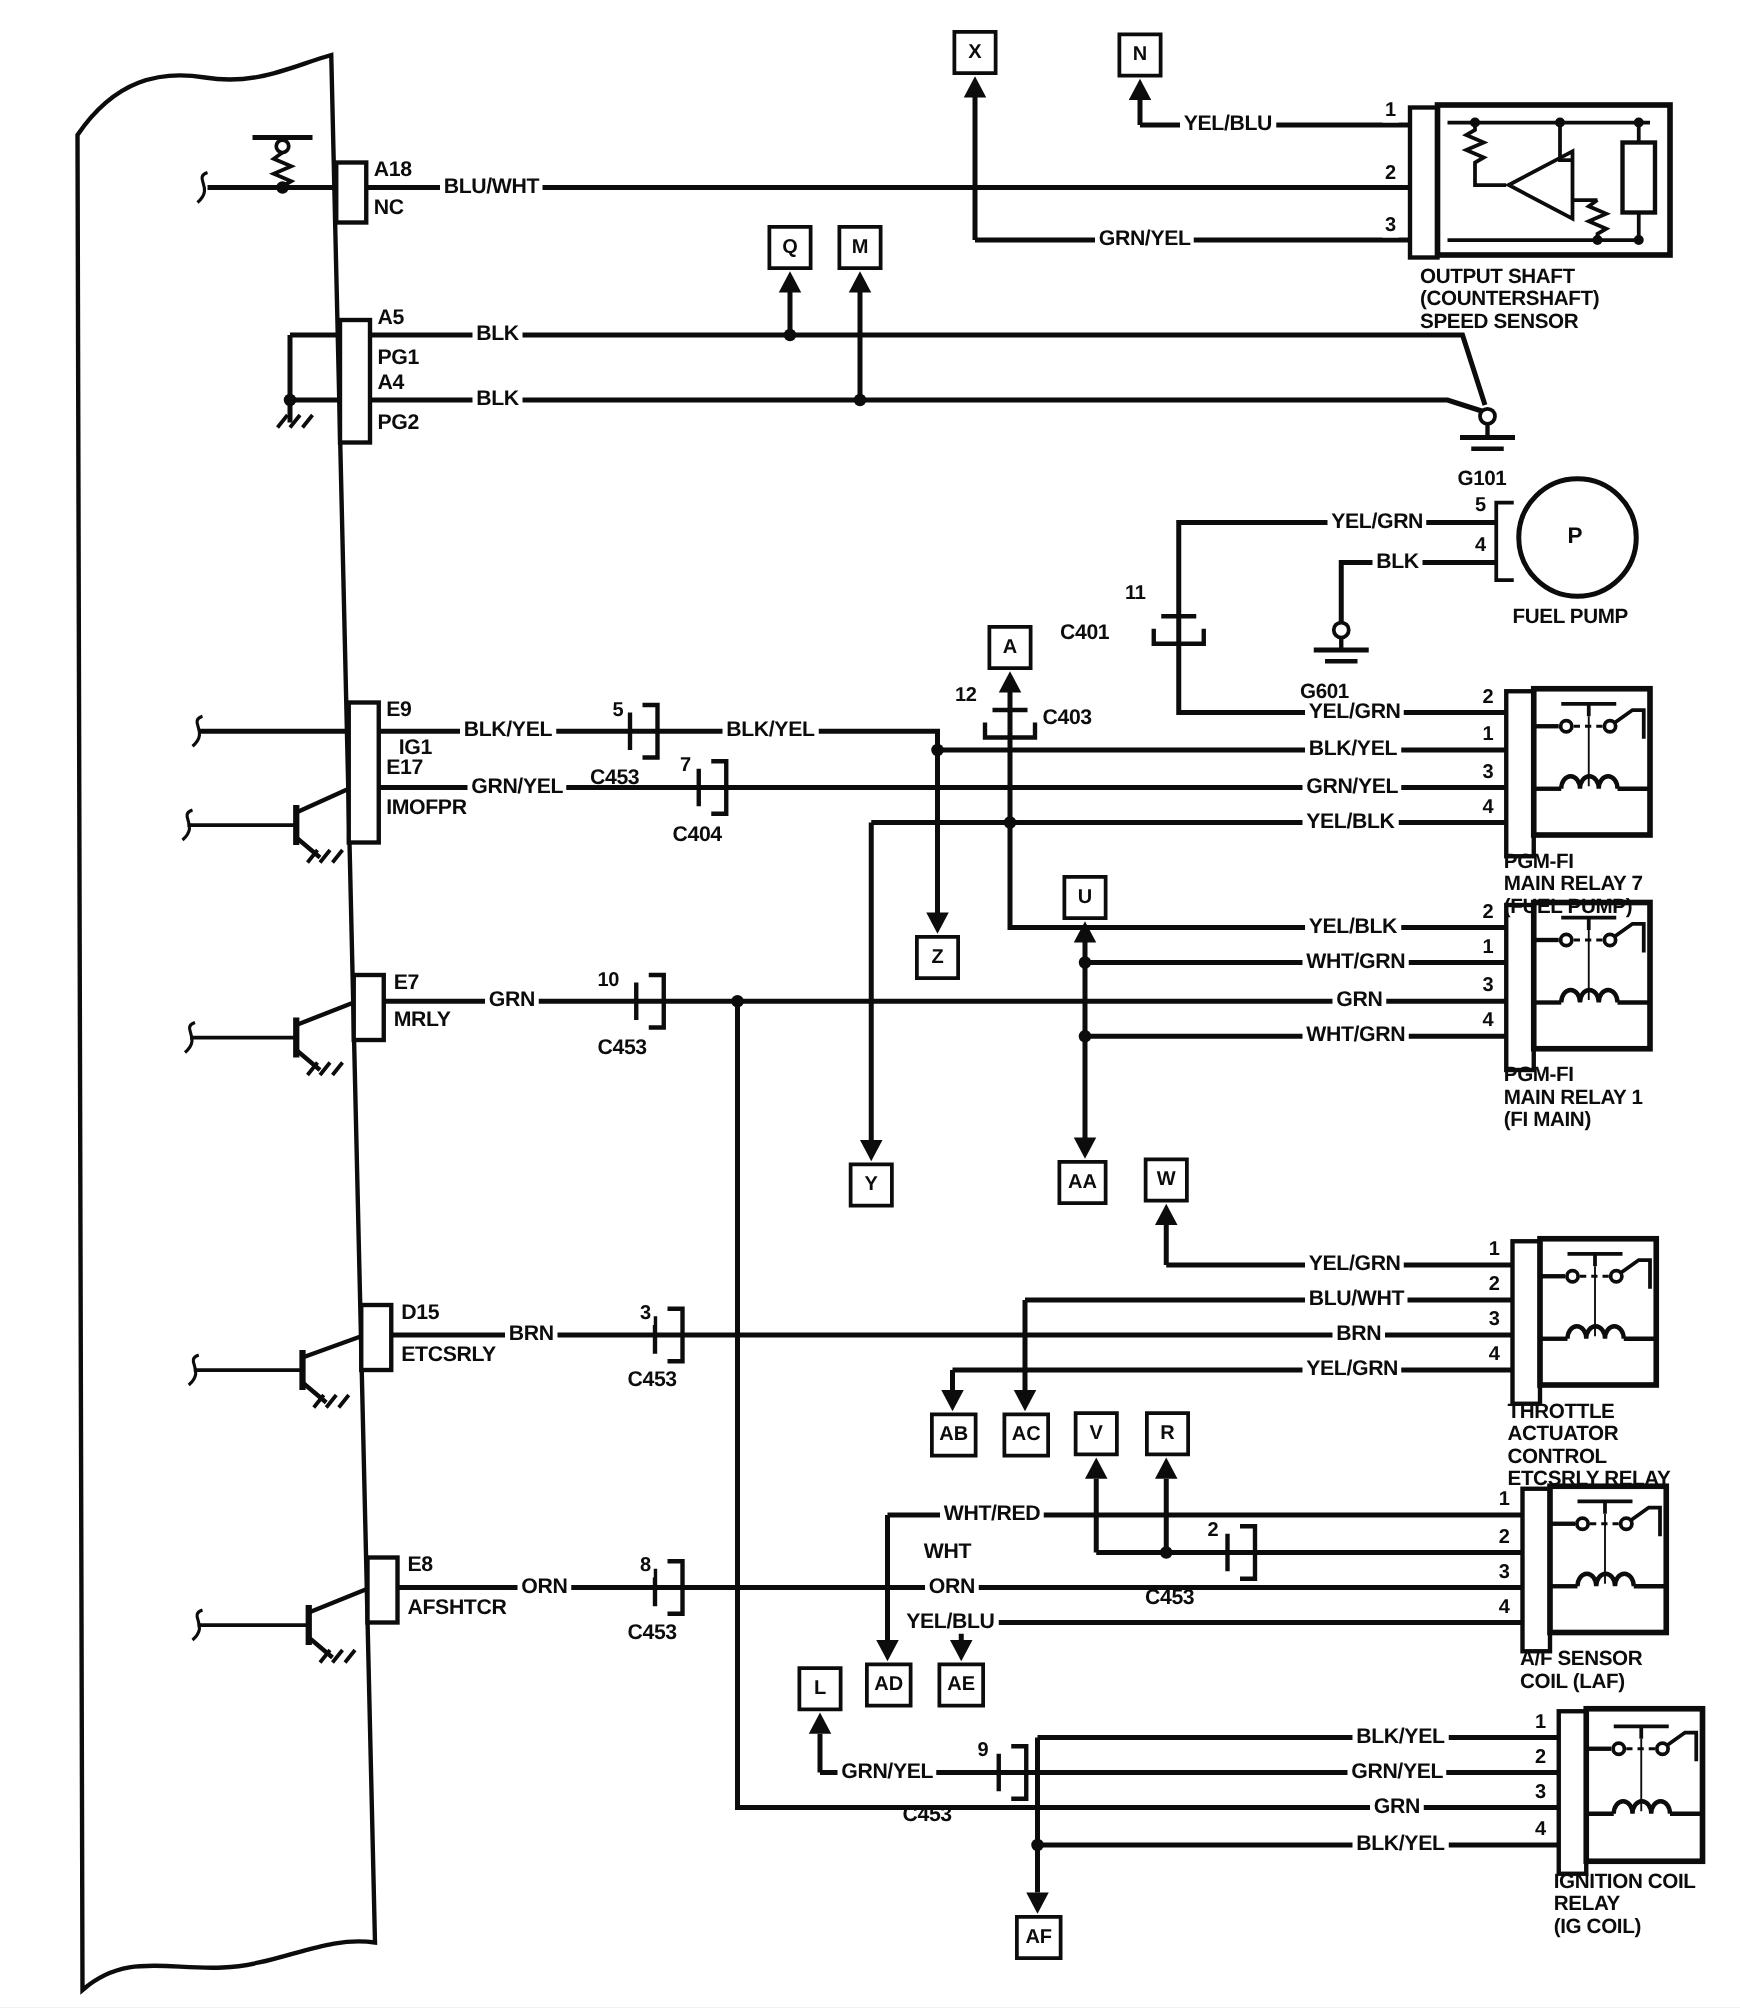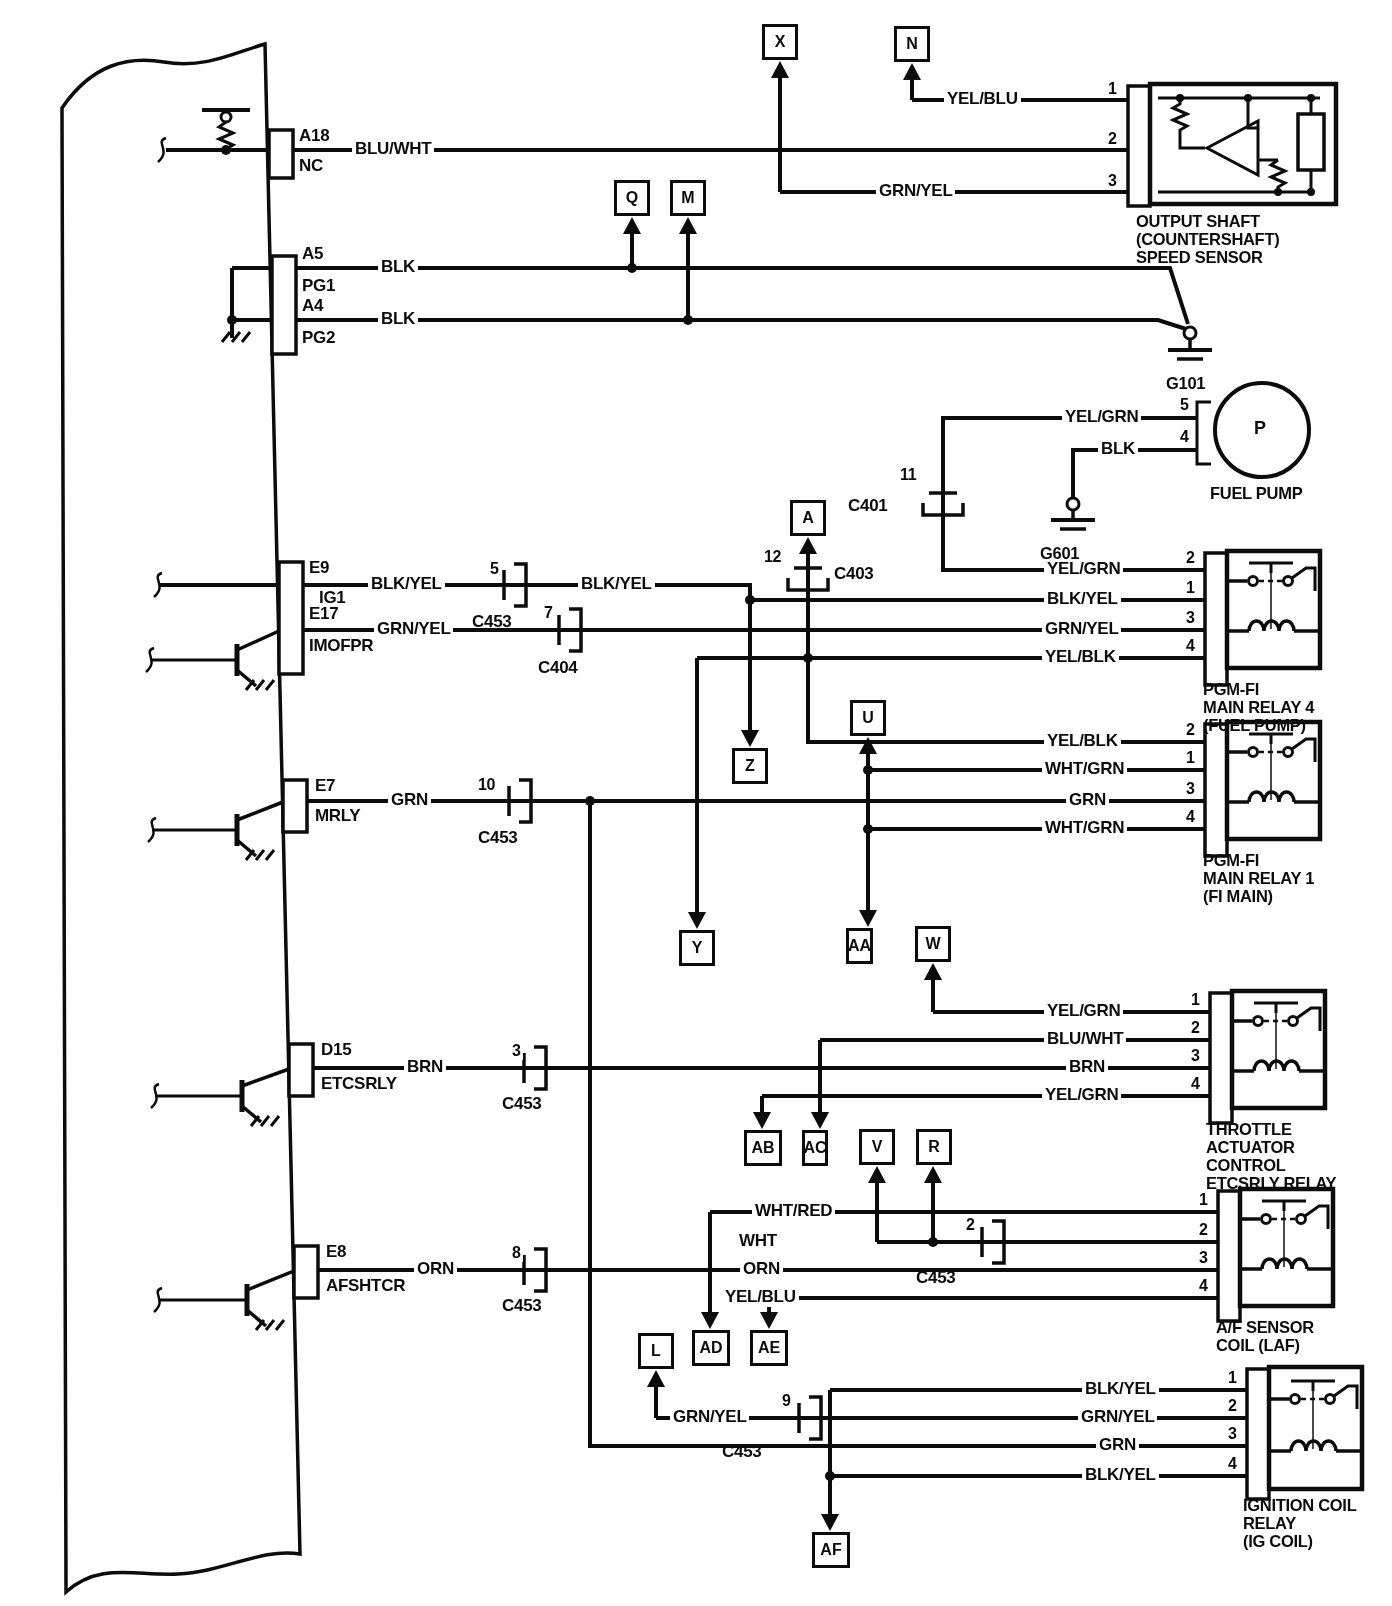--- a/index.html
+++ b/index.html
@@ -378,21 +378,21 @@
 <div class="t num" style="left:1226px;top:1397px">2</div>
 <div class="t num" style="left:1226px;top:1425px">3</div>
 <div class="t num" style="left:1226px;top:1455px">4</div>
 
 <div class="t dev" style="left:1136px;top:212px">OUTPUT SHAFT</div>
 <div class="t dev" style="left:1136px;top:230px">(COUNTERSHAFT)</div>
 <div class="t dev" style="left:1136px;top:248px">SPEED SENSOR</div>
 <div class="t dev" style="left:1254px;top:419px;font-size:18px">P</div>
 <div class="t dev" style="left:1210px;top:484px">FUEL PUMP</div>
 <div class="t dev" style="left:1203px;top:680px">PGM-FI</div>
-<div class="t dev" style="left:1203px;top:698px">MAIN RELAY 4</div>
+<div class="t dev" style="left:1203px;top:698px">MAIN RELAY 7</div>
 <div class="t dev" style="left:1203px;top:716px">(FUEL PUMP)</div>
 <div class="t dev" style="left:1203px;top:851px">PGM-FI</div>
 <div class="t dev" style="left:1203px;top:869px">MAIN RELAY 1</div>
 <div class="t dev" style="left:1203px;top:887px">(FI MAIN)</div>
 <div class="t dev" style="left:1206px;top:1120px">THROTTLE</div>
 <div class="t dev" style="left:1206px;top:1138px">ACTUATOR</div>
 <div class="t dev" style="left:1206px;top:1156px">CONTROL</div>
 <div class="t dev" style="left:1206px;top:1174px">ETCSRLY RELAY</div>
 <div class="t dev" style="left:1216px;top:1318px">A/F SENSOR</div>
 <div class="t dev" style="left:1216px;top:1336px">COIL (LAF)</div>
@@ -403,24 +403,24 @@
 <div class="t dev" style="left:1040px;top:544px">G601</div>
 
 <div class="obox" style="left:762px;top:24px;width:36px;height:36px">X</div>
 <div class="obox" style="left:894px;top:26px;width:36px;height:36px">N</div>
 <div class="obox" style="left:614px;top:180px;width:36px;height:36px">Q</div>
 <div class="obox" style="left:670px;top:180px;width:36px;height:36px">M</div>
 <div class="obox" style="left:790px;top:500px;width:36px;height:36px">A</div>
 <div class="obox" style="left:850px;top:700px;width:36px;height:36px">U</div>
 <div class="obox" style="left:732px;top:748px;width:36px;height:36px">Z</div>
 <div class="obox" style="left:679px;top:930px;width:36px;height:36px">Y</div>
-<div class="obox" style="left:846px;top:928px;width:27px;height:36px">AA</div>
+<div class="obox" style="left:846px;top:928px;width:40px;height:36px">AA</div>
 <div class="obox" style="left:915px;top:926px;width:36px;height:36px">W</div>
 <div class="obox" style="left:744px;top:1130px;width:38px;height:36px">AB</div>
-<div class="obox" style="left:802px;top:1130px;width:26px;height:36px">AC</div>
+<div class="obox" style="left:802px;top:1130px;width:38px;height:36px">AC</div>
 <div class="obox" style="left:859px;top:1129px;width:36px;height:36px">V</div>
 <div class="obox" style="left:916px;top:1129px;width:36px;height:36px">R</div>
 <div class="obox" style="left:638px;top:1333px;width:36px;height:36px">L</div>
 <div class="obox" style="left:692px;top:1330px;width:38px;height:36px">AD</div>
 <div class="obox" style="left:750px;top:1330px;width:38px;height:36px">AE</div>
 <div class="obox" style="left:812px;top:1532px;width:38px;height:36px">AF</div>
 
 </div>
 
 </body></html>

